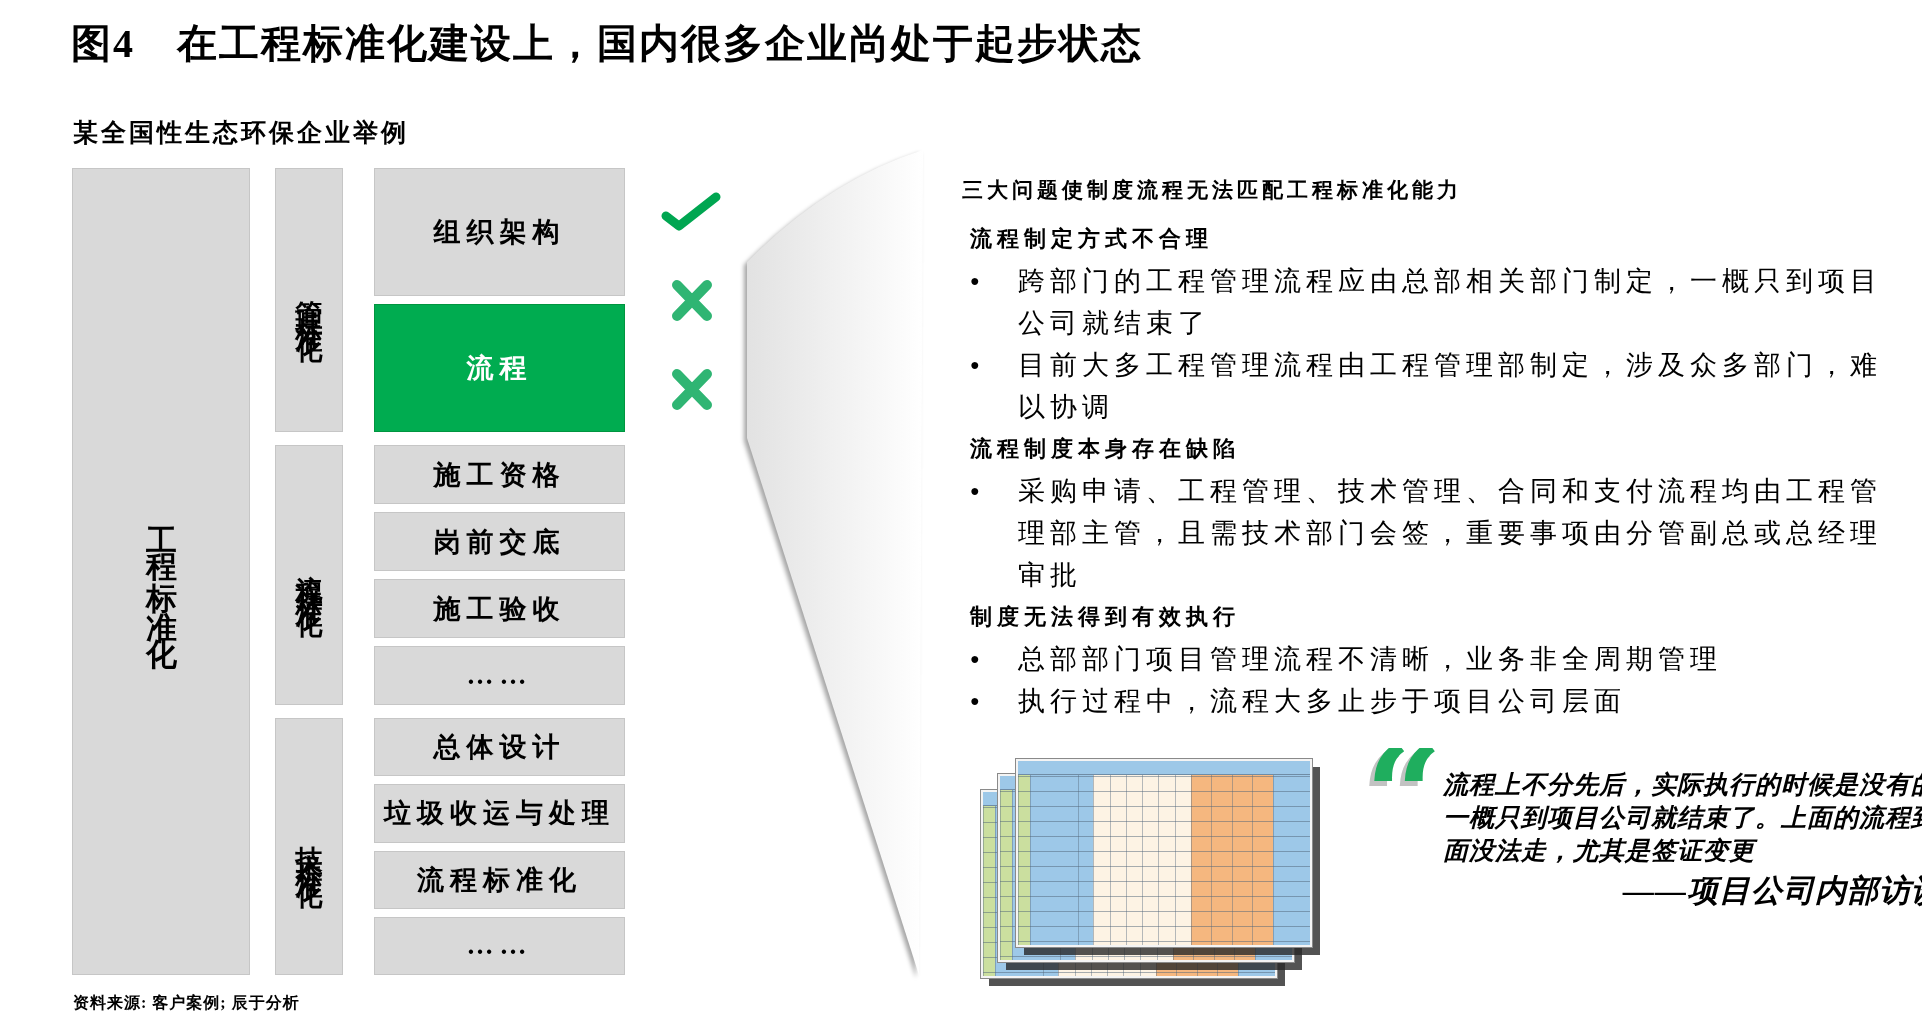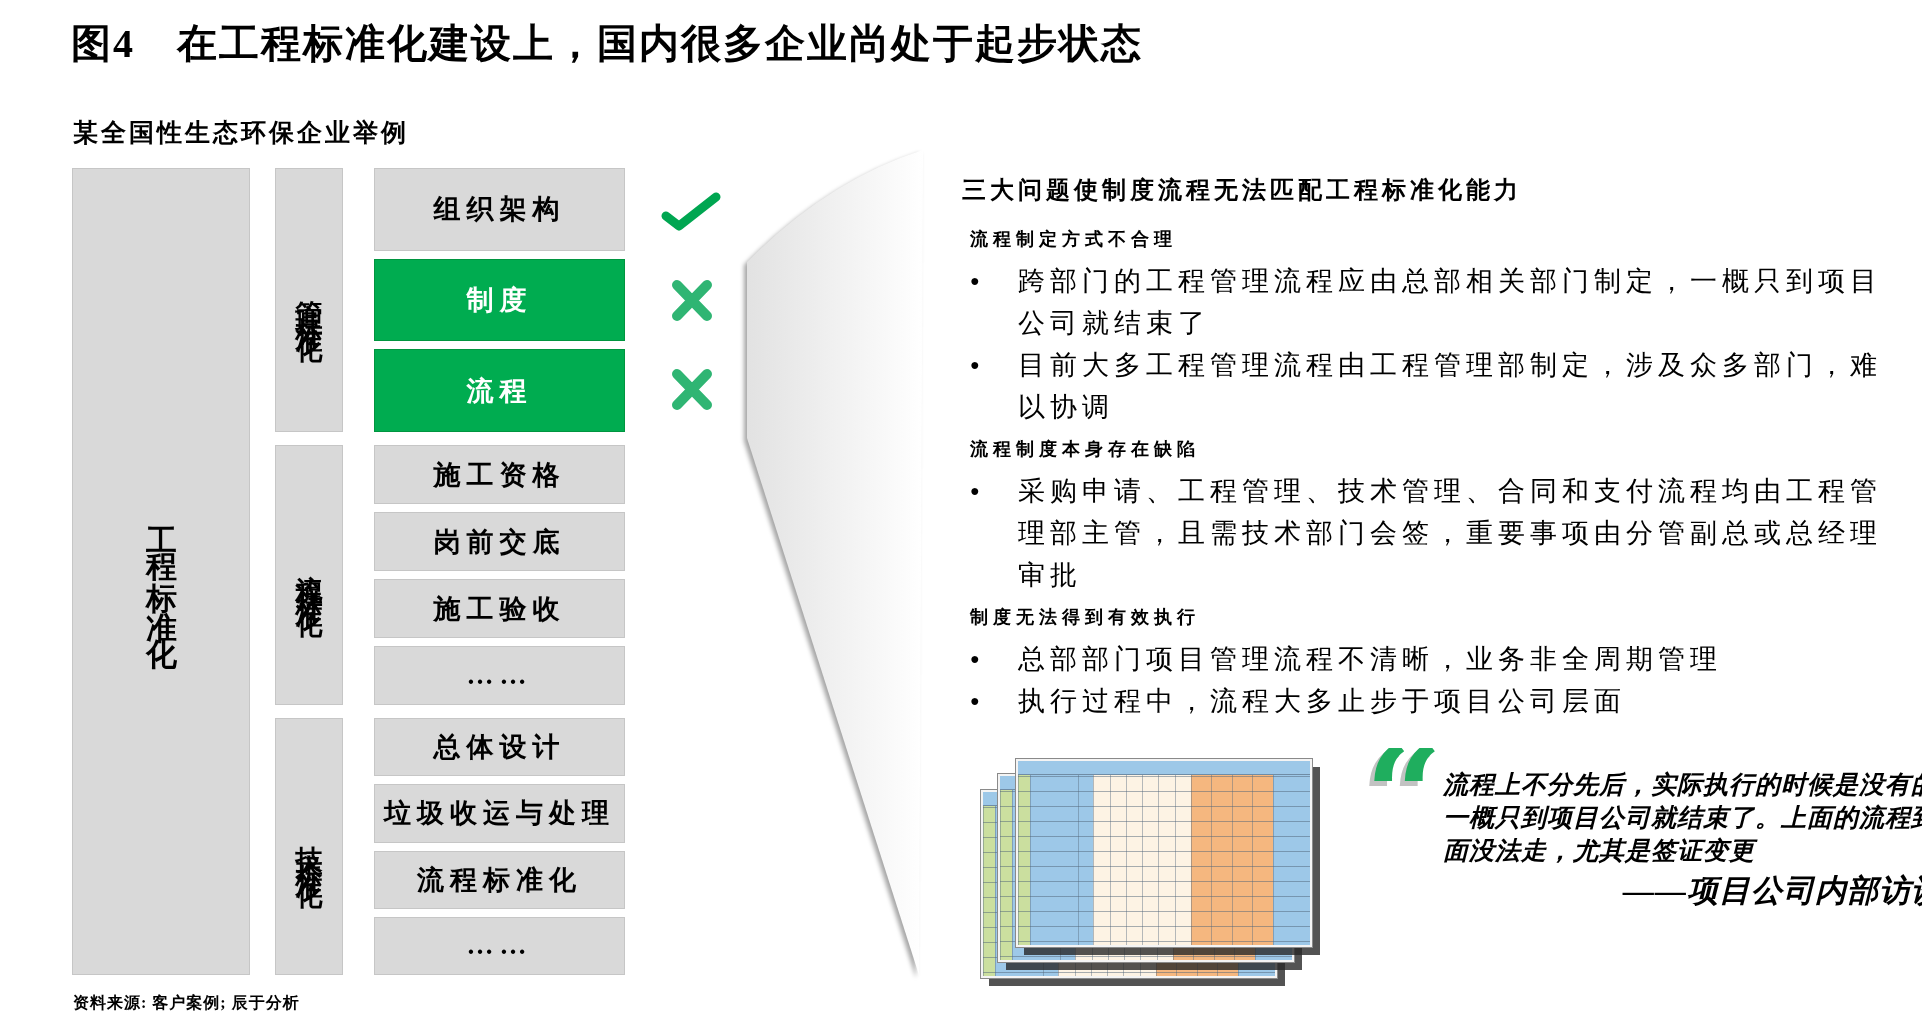--- a/index.html
+++ b/index.html
@@ -20,22 +20,22 @@
   .gitem{flex:1;display:flex;align-items:center;justify-content:center;
          font-size:27px;font-weight:bold;letter-spacing:6px;}
   .gitem.fail{background:var(--green,#00AC50);color:#fff;border-color:#00953f;}
   .marks{position:absolute;left:622px;top:168px;width:70px;height:264px;
          display:flex;flex-direction:column;gap:4px;}
   .markcell{flex:1;display:flex;align-items:center;justify-content:center;}
   
   .arrow{position:absolute;left:688px;top:118px;filter:drop-shadow(-3px 3px 2px rgba(0,0,0,0.35));}
   
   .panel{position:absolute;left:927px;top:168px;width:960px;}
-  .panel-heading{font-size:24px;font-weight:bold;letter-spacing:4px;line-height:44px;margin-bottom:6px;}
-  .subhead{font-size:18px;font-weight:bold;letter-spacing:5px;line-height:42px;margin-left:8px;}
+  .panel-heading{font-size:21px;font-weight:bold;letter-spacing:4px;line-height:44px;margin-bottom:6px;}
+  .subhead{font-size:22px;font-weight:bold;letter-spacing:5px;line-height:42px;margin-left:8px;}
   .bullets{list-style:none;margin:0;padding:0;width:945px;}
   .bullets li{position:relative;padding-left:56px;font-size:27px;letter-spacing:5px;line-height:42px;}
   .bullets li::before{content:"●";position:absolute;left:8px;top:0;font-size:16px;line-height:42px;}
   
   .exhibit{position:absolute;left:940px;top:753px;width:360px;height:240px;}
   .page{position:absolute;width:292px;height:184px;background:#fff;border:2px solid #f4f4f4;
         outline:1px solid #8a8a8a;box-shadow:8px 8px 0 rgba(40,40,40,.8);overflow:hidden;}
   .pcols{position:absolute;inset:0;display:flex;}
   .pcol{height:100%;border-left:1px solid rgba(90,110,130,.45);}
   .rowlines{position:absolute;inset:0;
@@ -63,21 +63,20 @@
 
   <div class="root-box box">
     <span class="vtext">工程标准化</span>
   </div>
   <div id="groups">
       <div class="glabel box" style="top: 168px; height: 264px;">
         <span class="vtext">管理标准化</span>
       </div>
       <div class="gitems" style="top: 168px; height: 264px;">
         <div class="gitem box">组织架构</div>
-        <div class="gitem box fail">制度</div>
         <div class="gitem box fail">流程</div>
       </div>
       <div class="glabel box" style="top: 445px; height: 260px;">
         <span class="vtext">流程标准化</span>
       </div>
       <div class="gitems" style="top: 445px; height: 260px;">
         <div class="gitem box">施工资格</div>
         <div class="gitem box">岗前交底</div>
         <div class="gitem box">施工验收</div>
         <div class="gitem box">……</div>

